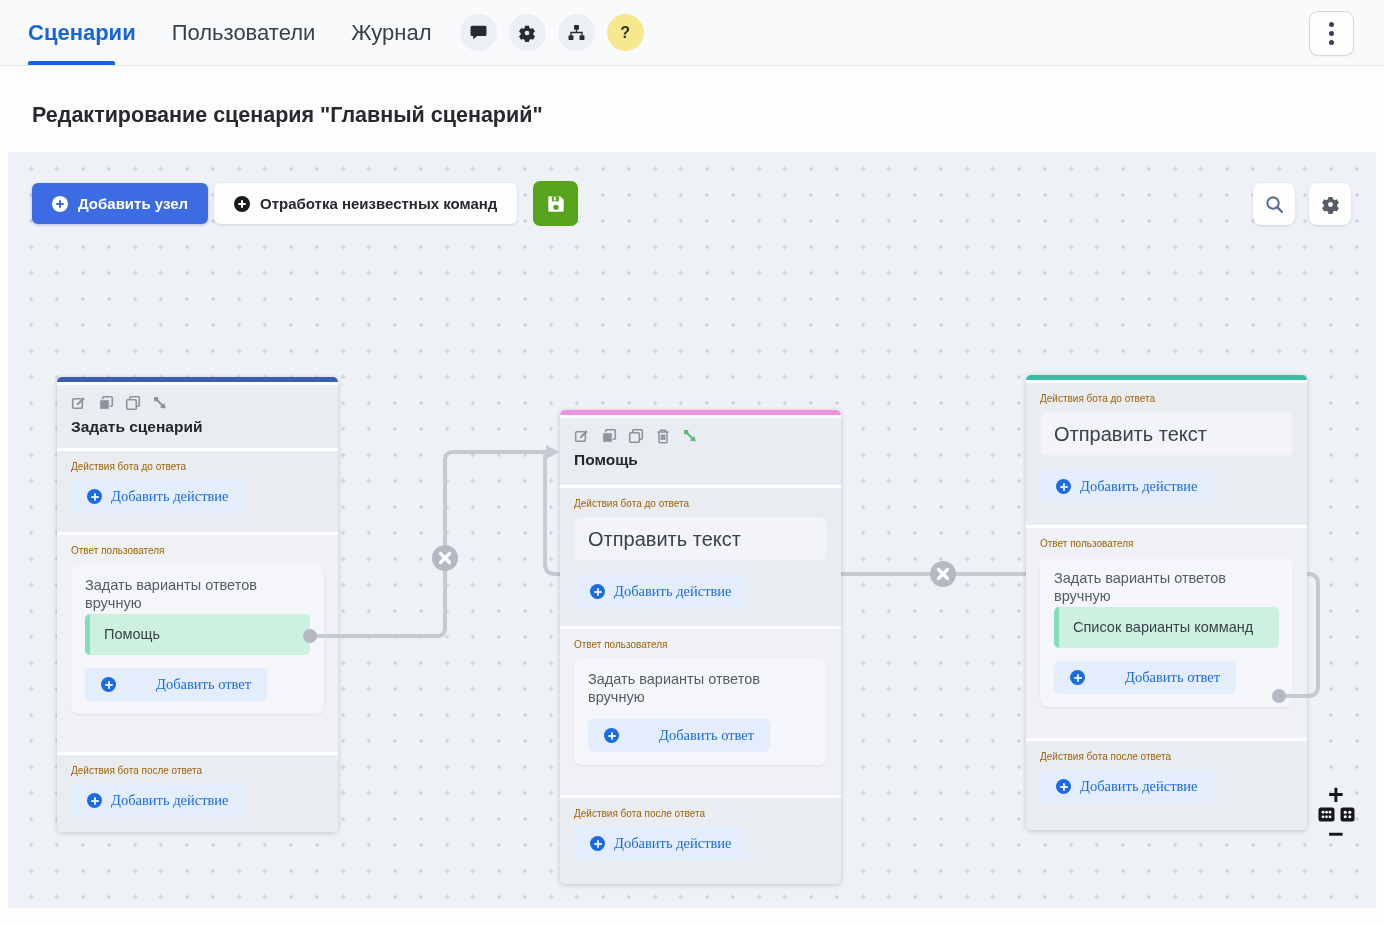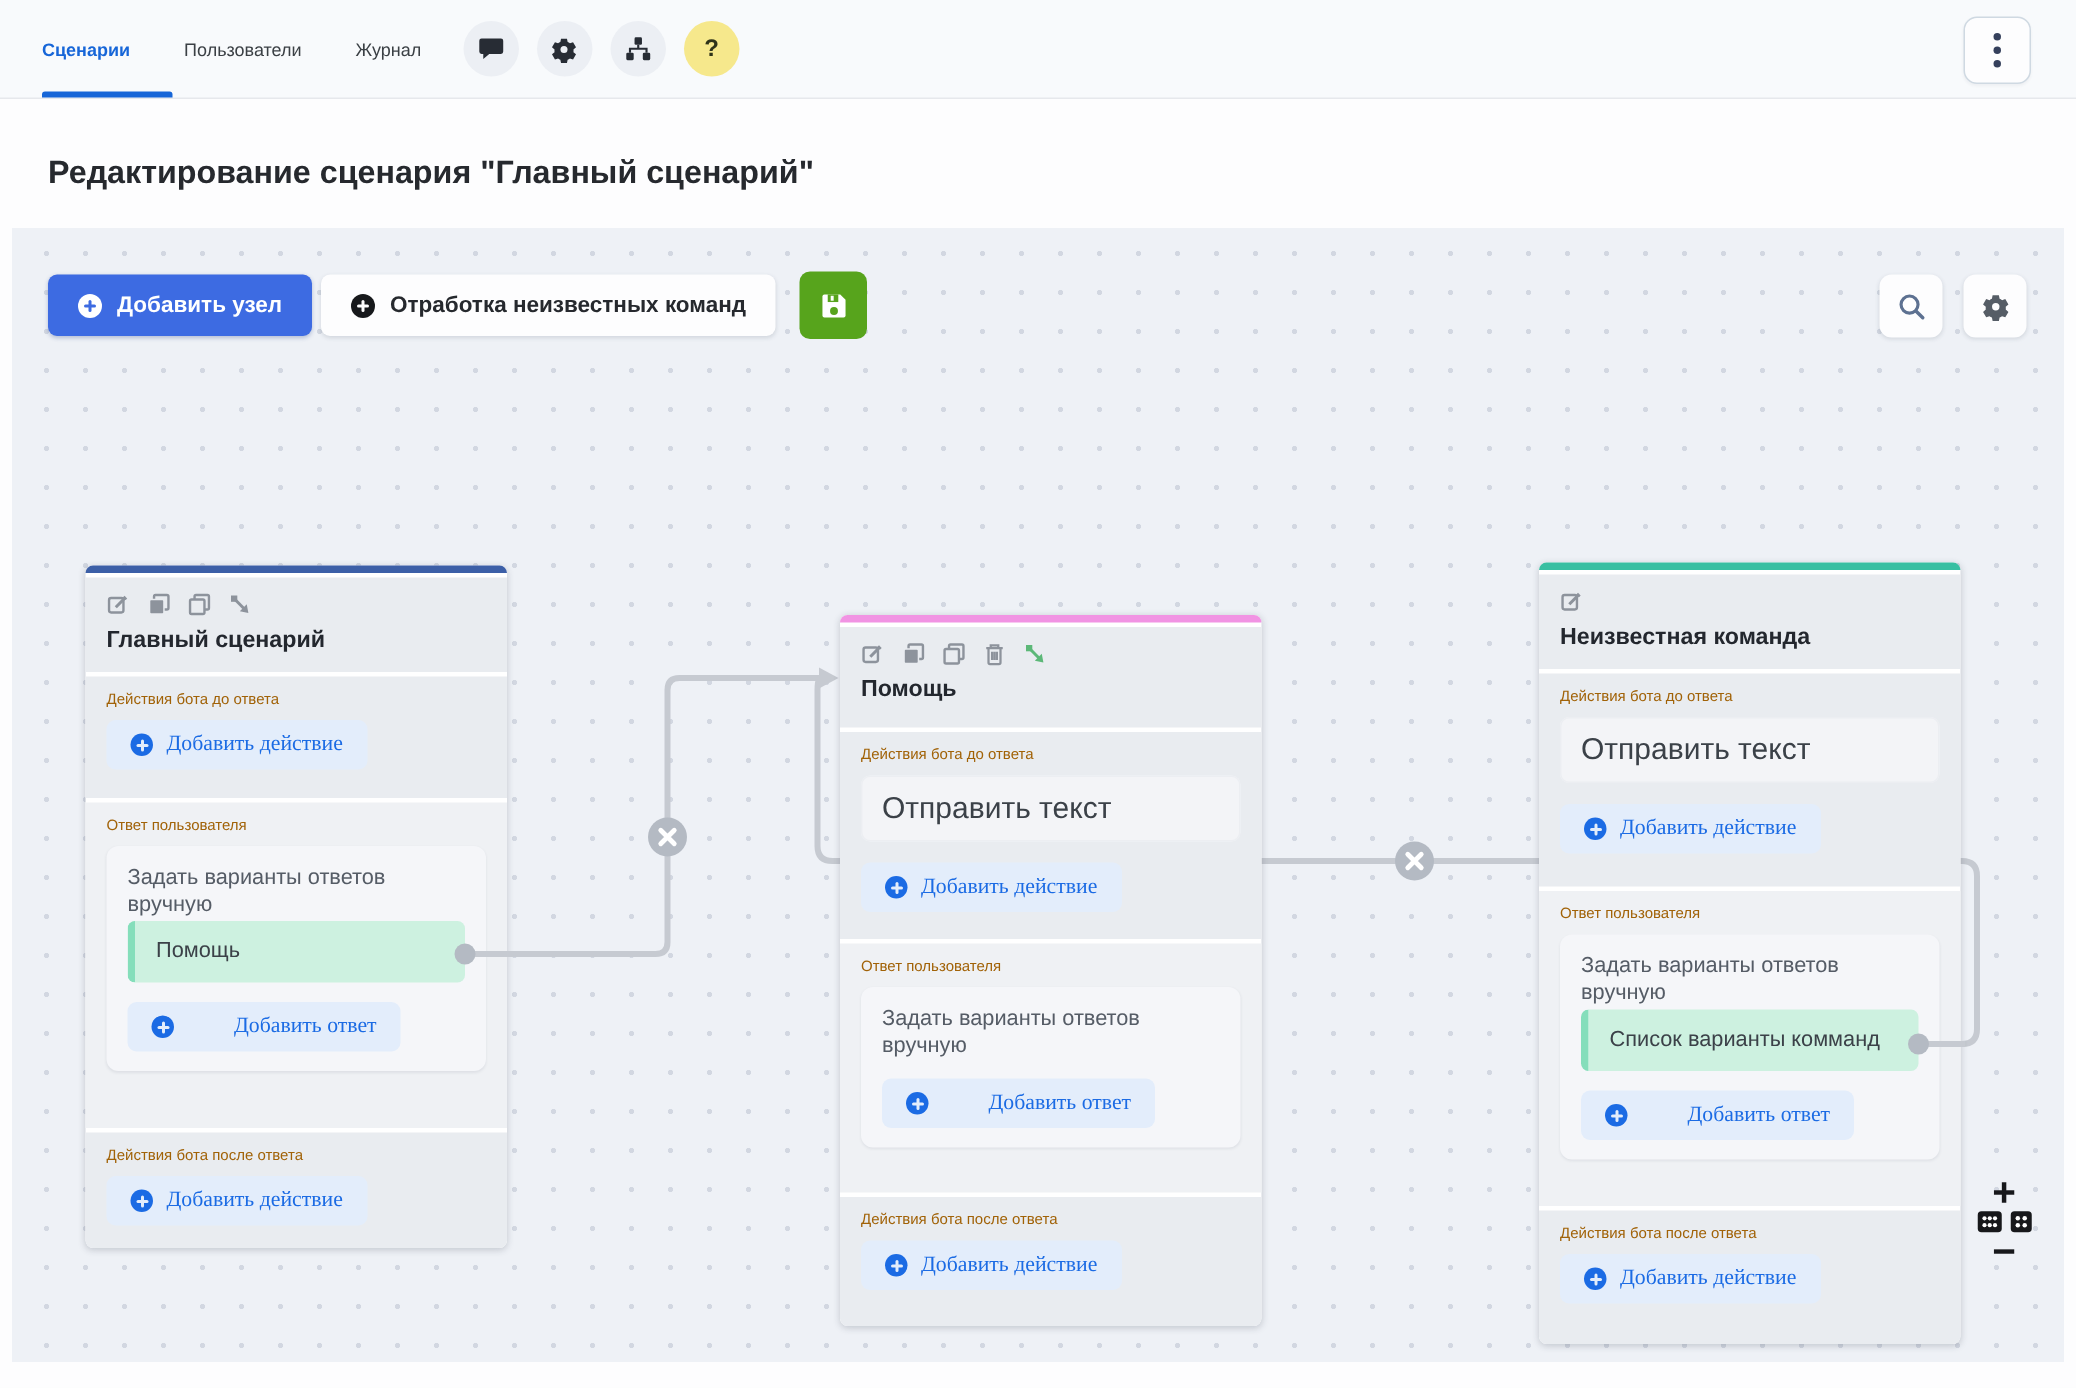--- a/index.html
+++ b/index.html
@@ -3,21 +3,21 @@
 <meta charset="utf-8">
 <style>
   html,body{margin:0;padding:0;width:1384px;height:925px;overflow:hidden;
     font-family:"Liberation Sans",sans-serif;background:#fff;}
   #wrap{position:relative;width:1384px;height:925px;background:#fdfdfe;}
 
   
   .navbar{position:absolute;left:0;top:0;width:100%;height:65px;background:#f8fafc;
     border-bottom:1px solid #e6e8ec;display:flex;align-items:center;}
   .tabs{display:flex;align-items:center;gap:36px;padding-left:28px;}
-  .tab{font-size:12px;color:#3b4045;cursor:pointer;}
+  .tab{font-size:22px;color:#3b4045;cursor:pointer;}
   .tab.active{color:#1766d8;font-weight:bold;}
   .tab-underline{position:absolute;left:28px;bottom:0;width:87px;height:4px;background:#1766d8;border-radius:2px 2px 0 0;}
   .nav-circles{display:flex;gap:12px;margin-left:28px;}
   .circ{width:37px;height:37px;border-radius:50%;background:#eceff4;display:flex;align-items:center;justify-content:center;cursor:pointer;}
   .circ.help{background:#f6e88c;font-weight:bold;font-size:16px;color:#2f3319;}
   .kebab{position:absolute;right:30px;top:11px;width:43px;height:43px;background:#fdfdfe;border:1px solid #cfd9e2;
     border-radius:9px;display:flex;flex-direction:column;align-items:center;justify-content:center;gap:4px;cursor:pointer;box-shadow:0 1px 2px rgba(60,70,90,.06);}
   .kebab i{width:5px;height:5px;border-radius:50%;background:#35405c;}
 
   
@@ -176,21 +176,21 @@
               <span class="nic"><svg width="16" height="16" viewBox="0 0 16 16">
                   <rect x="4.7" y="1.7" width="9.6" height="9.6" rx="1" fill="none" stroke="#8d939c" stroke-width="1.6"></rect>
                   <rect x="1.7" y="4.7" width="9.6" height="9.6" rx="1" fill="#e9ecf0" stroke="#8d939c" stroke-width="1.6"></rect>
                 </svg></span>
               <span class="nic"><svg width="16" height="16" viewBox="0 0 16 16">
                   <rect x="2" y="2" width="4.2" height="4.2" fill="#8d939c"></rect>
                   <path d="M5,5 L11.8,11.8" stroke="#8d939c" stroke-width="2"></path>
                   <path d="M13.6,13.6 L7.9,12.5 12.5,7.9 z" fill="#8d939c"></path>
                 </svg></span>
             </div>
-            <div class="nd-title">Главный сценарий</div>
+            <div class="nd-title">Задать сценарий</div>
           </div>
           <div class="sec actions" style="height:81px"><div class="sec-label">Действия бота до ответа</div><button class="lite-btn">
               <span class="pluscirc pc-blue"></span>
               <span>Добавить действие</span>
             </button></div>
           <div class="sec response" style="height:217px">
             <div class="sec-label">Ответ пользователя</div>
             <div class="resp-card"><div class="resp-text">Задать варианты ответов вручную</div><div class="chip">Помощь</div><button class="lite-btn">
                 <span class="pluscirc pc-blue"></span>
                 <span>Добавить ответ</span>
@@ -243,30 +243,20 @@
                 <span>Добавить ответ</span>
               </button></div>
           </div>
           <div class="sec actions" style="height:86px"><div class="sec-label">Действия бота после ответа</div><button class="lite-btn">
               <span class="pluscirc pc-blue"></span>
               <span>Добавить действие</span>
             </button></div>
         </div>
         <div class="node" style="left: 1018px; top: 223px;">
           <div class="accent" style="background:#38bfa2"></div>
-          <div class="nd-header" style="height:63px">
-            <div class="ico-row">
-              <span class="nic"><svg width="16" height="16" viewBox="0 0 16 16">
-                  <rect x="1.7" y="3.7" width="9.6" height="9.6" rx="1.4" fill="none" stroke="#8d939c" stroke-width="1.6"></rect>
-                  <path d="M6.2,9.8 L12.4,3.6" stroke="#8d939c" stroke-width="2"></path>
-                  <path d="M12,2.2 l1.8,1.8 -1,1 -1.8,-1.8 z" fill="#8d939c"></path>
-                </svg></span>
-            </div>
-            <div class="nd-title">Неизвестная команда</div>
-          </div>
           <div class="sec actions" style="height:142px"><div class="sec-label">Действия бота до ответа</div><div class="action-item">Отправить текст</div><button class="lite-btn">
               <span class="pluscirc pc-blue"></span>
               <span>Добавить действие</span>
             </button></div>
           <div class="sec response" style="height:210px">
             <div class="sec-label">Ответ пользователя</div>
             <div class="resp-card"><div class="resp-text">Задать варианты ответов вручную</div><div class="chip">Список варианты комманд</div><button class="lite-btn">
                 <span class="pluscirc pc-blue"></span>
                 <span>Добавить ответ</span>
               </button></div>

